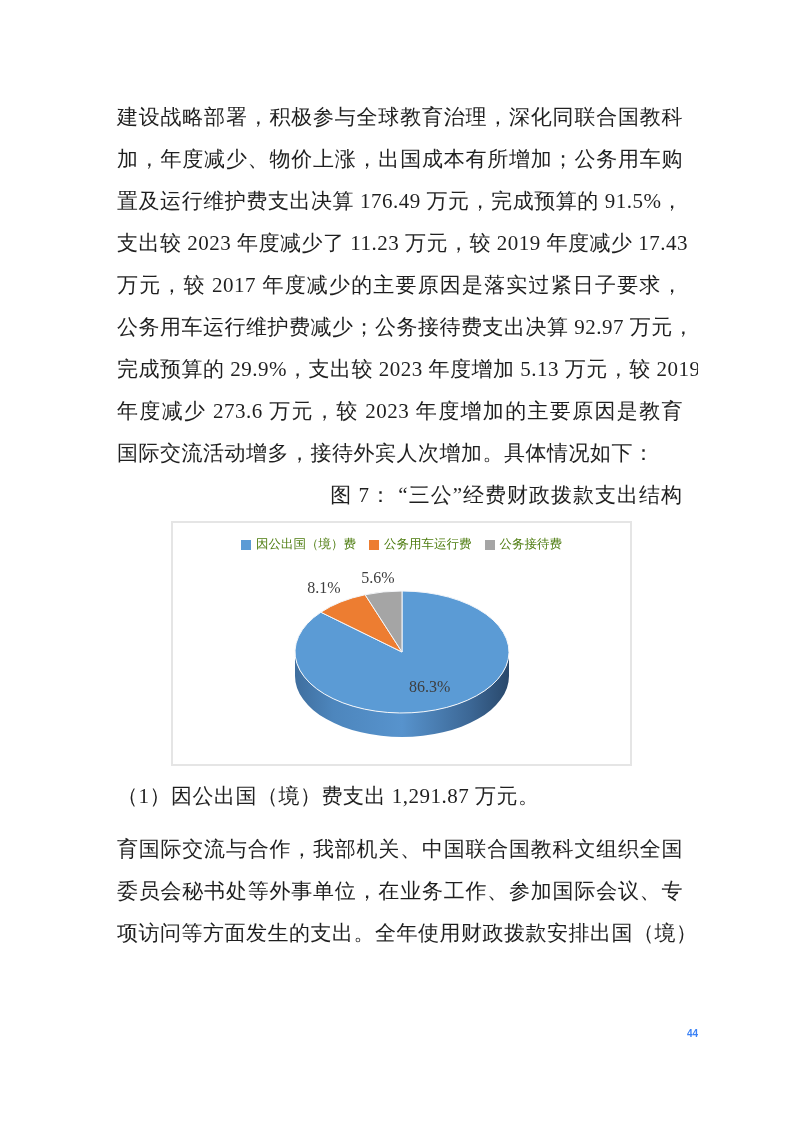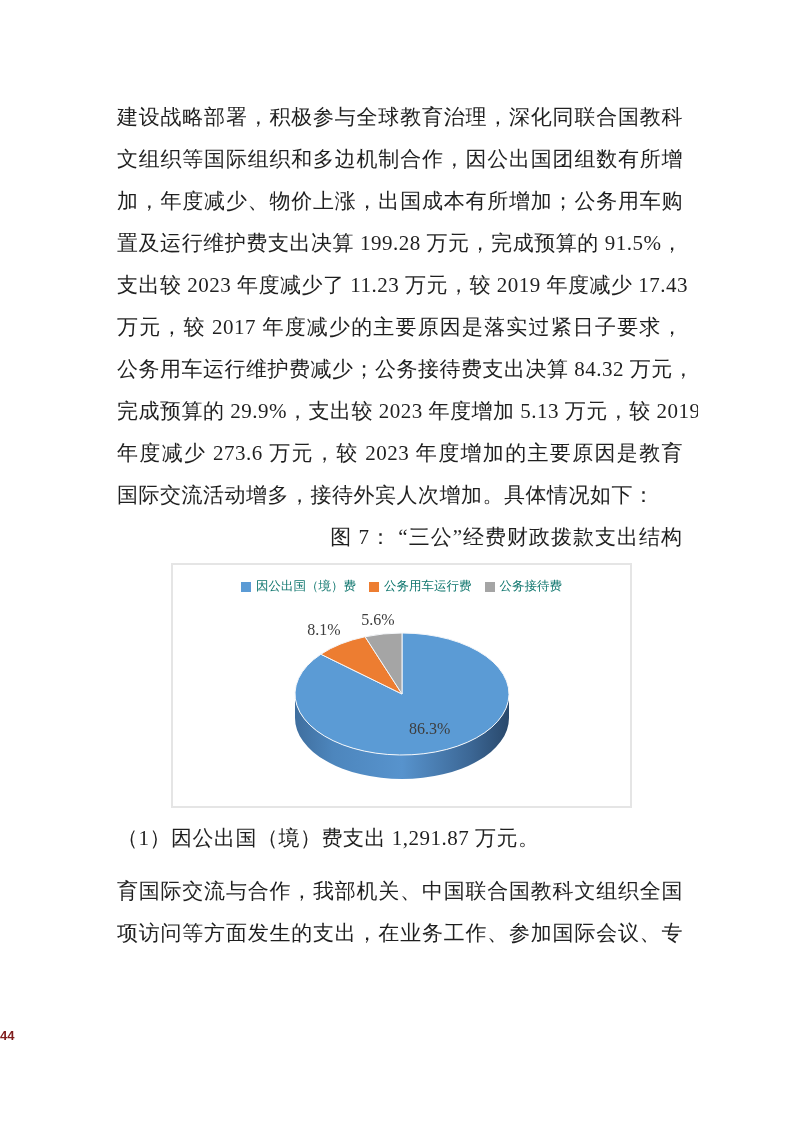--- a/index.html
+++ b/index.html
@@ -38,51 +38,50 @@
     margin:5px 0 9px 54px;
     width:457px;height:241px;
     border:2px solid #e5e5e5;
     position:relative;
     background:#ffffff;
     box-sizing:content-box;
   }
   .legend{
     position:absolute;top:13px;left:0;right:0;
     display:flex;justify-content:center;align-items:center;gap:13px;
-    font-size:12.5px;color:#0f766e;
+    font-size:12.5px;color:#4d7c0f;
     font-family:"Liberation Serif","DejaVu Serif",serif;
   }
   .legend-item{display:flex;align-items:center;gap:5px;}
   .legend-swatch{width:10px;height:10px;display:inline-block;margin-top:1px;}
   .pie-svg{position:absolute;left:0;top:0;}
   .heading-1{
     margin-top:8px;
     margin-bottom:11px;
   }
   .page-number{
     position:absolute;left:0;right:0;top:1028px;
-    text-align:left;
-    font-size:13px;font-weight:bold;color:#7f1d1d;
+    text-align:right;
+    font-size:10px;font-weight:bold;color:#3b82f6;
     font-family:"Liberation Sans","DejaVu Sans",sans-serif;
   }
 </style>
 </head>
 <body>
 
 <div class="page">
 
   <div class="body-col">
 
     <div class="tline">建设战略部署，积极参与全球教育治理，深化同联合国教科</div>
-    <div class="tline">文组织等国际组织和多边机制合作，因公出国团组数有所增</div>
     <div class="tline">加，年度减少、物价上涨，出国成本有所增加；公务用车购</div>
-    <div class="tline">置及运行维护费支出决算 199.28 万元，完成预算的 91.5%，</div>
+    <div class="tline">置及运行维护费支出决算 176.49 万元，完成预算的 91.5%，</div>
     <div class="tline">支出较 2023 年度减少了 11.23 万元，较 2019 年度减少 17.43</div>
     <div class="tline">万元，较 2017 年度减少的主要原因是落实过紧日子要求，</div>
-    <div class="tline">公务用车运行维护费减少；公务接待费支出决算 84.32 万元，</div>
+    <div class="tline">公务用车运行维护费减少；公务接待费支出决算 92.97 万元，</div>
     <div class="tline">完成预算的 29.9%，支出较 2023 年度增加 5.13 万元，较 2019</div>
     <div class="tline">年度减少 273.6 万元，较 2023 年度增加的主要原因是教育</div>
     <div class="tline para-end">国际交流活动增多，接待外宾人次增加。具体情况如下：</div>
 
     <div class="fig-caption">图 7： “三公”经费财政拨款支出结构</div>
 
     <div class="chart-wrap">
       <svg class="pie-svg" id="pie-svg" width="457" height="237" viewBox="0 0 457 237">
         <defs>
           <linearGradient id="sideGrad" x1="0" y1="0" x2="1" y2="0">
@@ -117,19 +116,20 @@
           <span class="legend-item">
             <span class="legend-swatch" style="background: rgb(165, 165, 165);"></span>
             <span>公务接待费</span>
           </span>
         </div>
     </div>
 
     <div class="tline para-end heading-1">（1）因公出国（境）费支出 1,291.87 万元。</div>
 
     <div class="tline">育国际交流与合作，我部机关、中国联合国教科文组织全国</div>
-    <div class="tline">项访问等方面发生的支出，在业务工作、参加国际会议、专</div>
+    <div class="tline">委员会秘书处等外事单位，在业务工作、参加国际会议、专</div>
+    <div class="tline">项访问等方面发生的支出。全年使用财政拨款安排出国（境）</div>
 
   </div>
 
   <div class="page-number">44</div>
 
 </div>
 
 </body></html>

